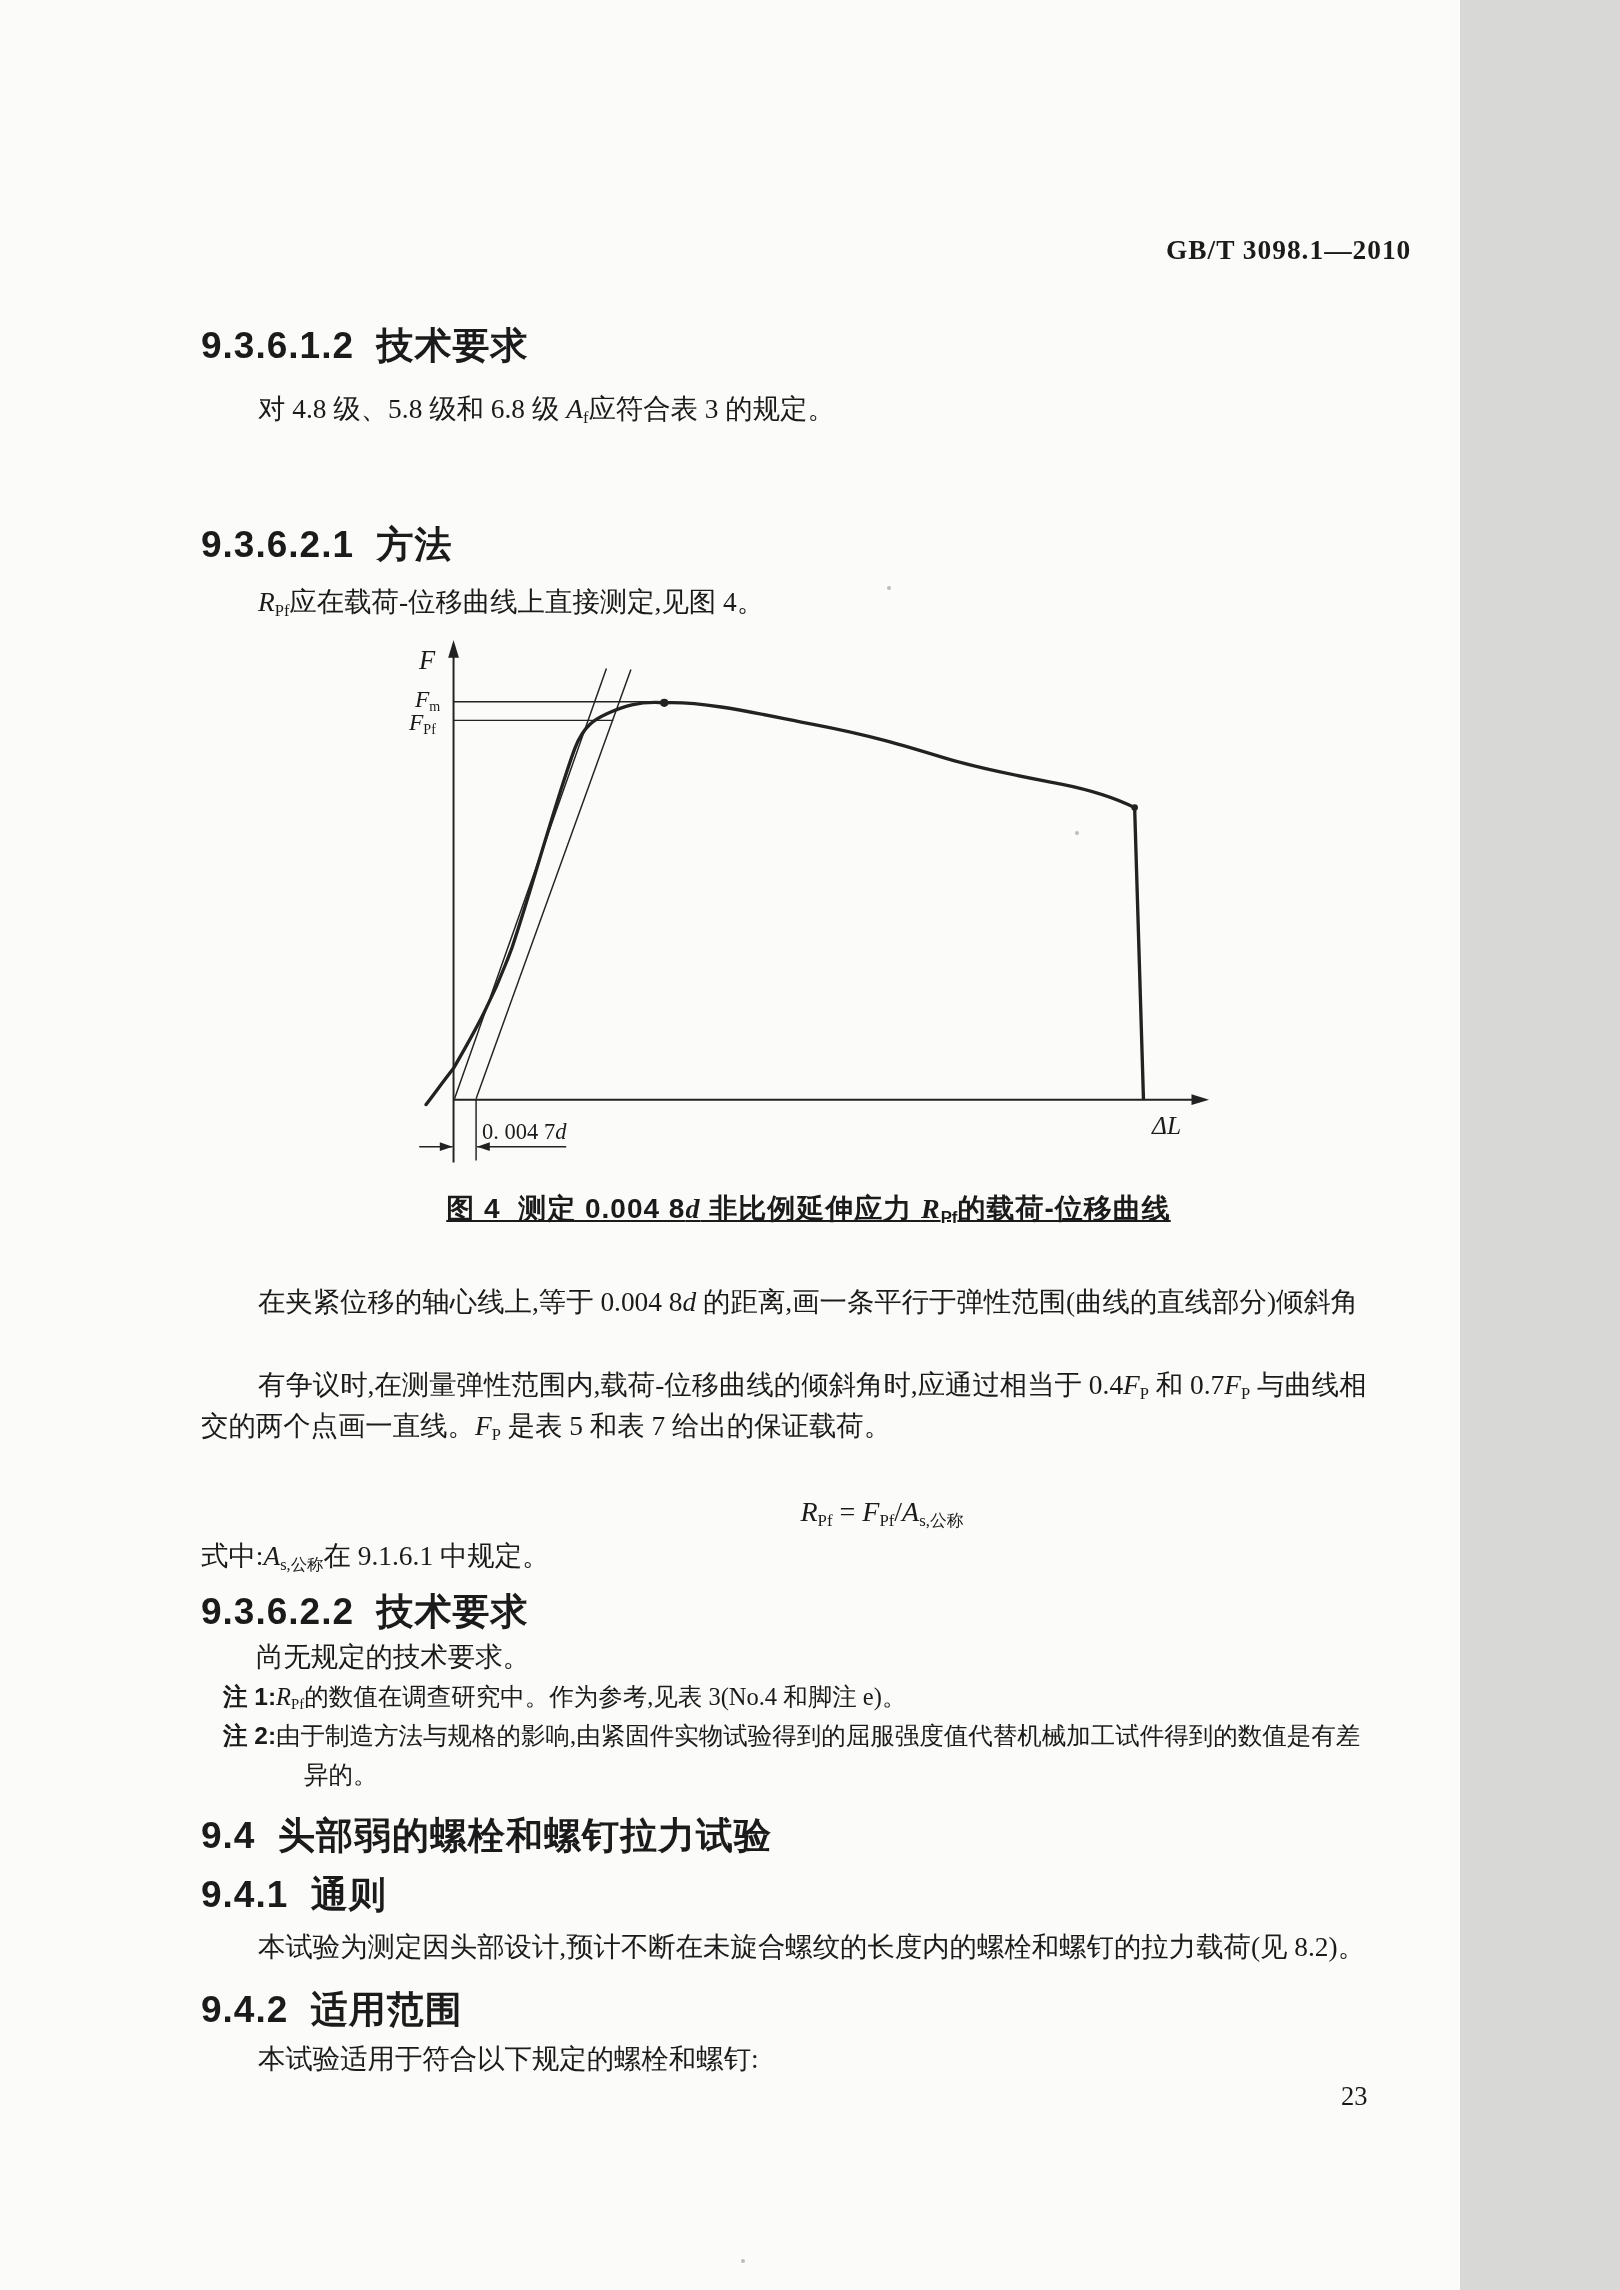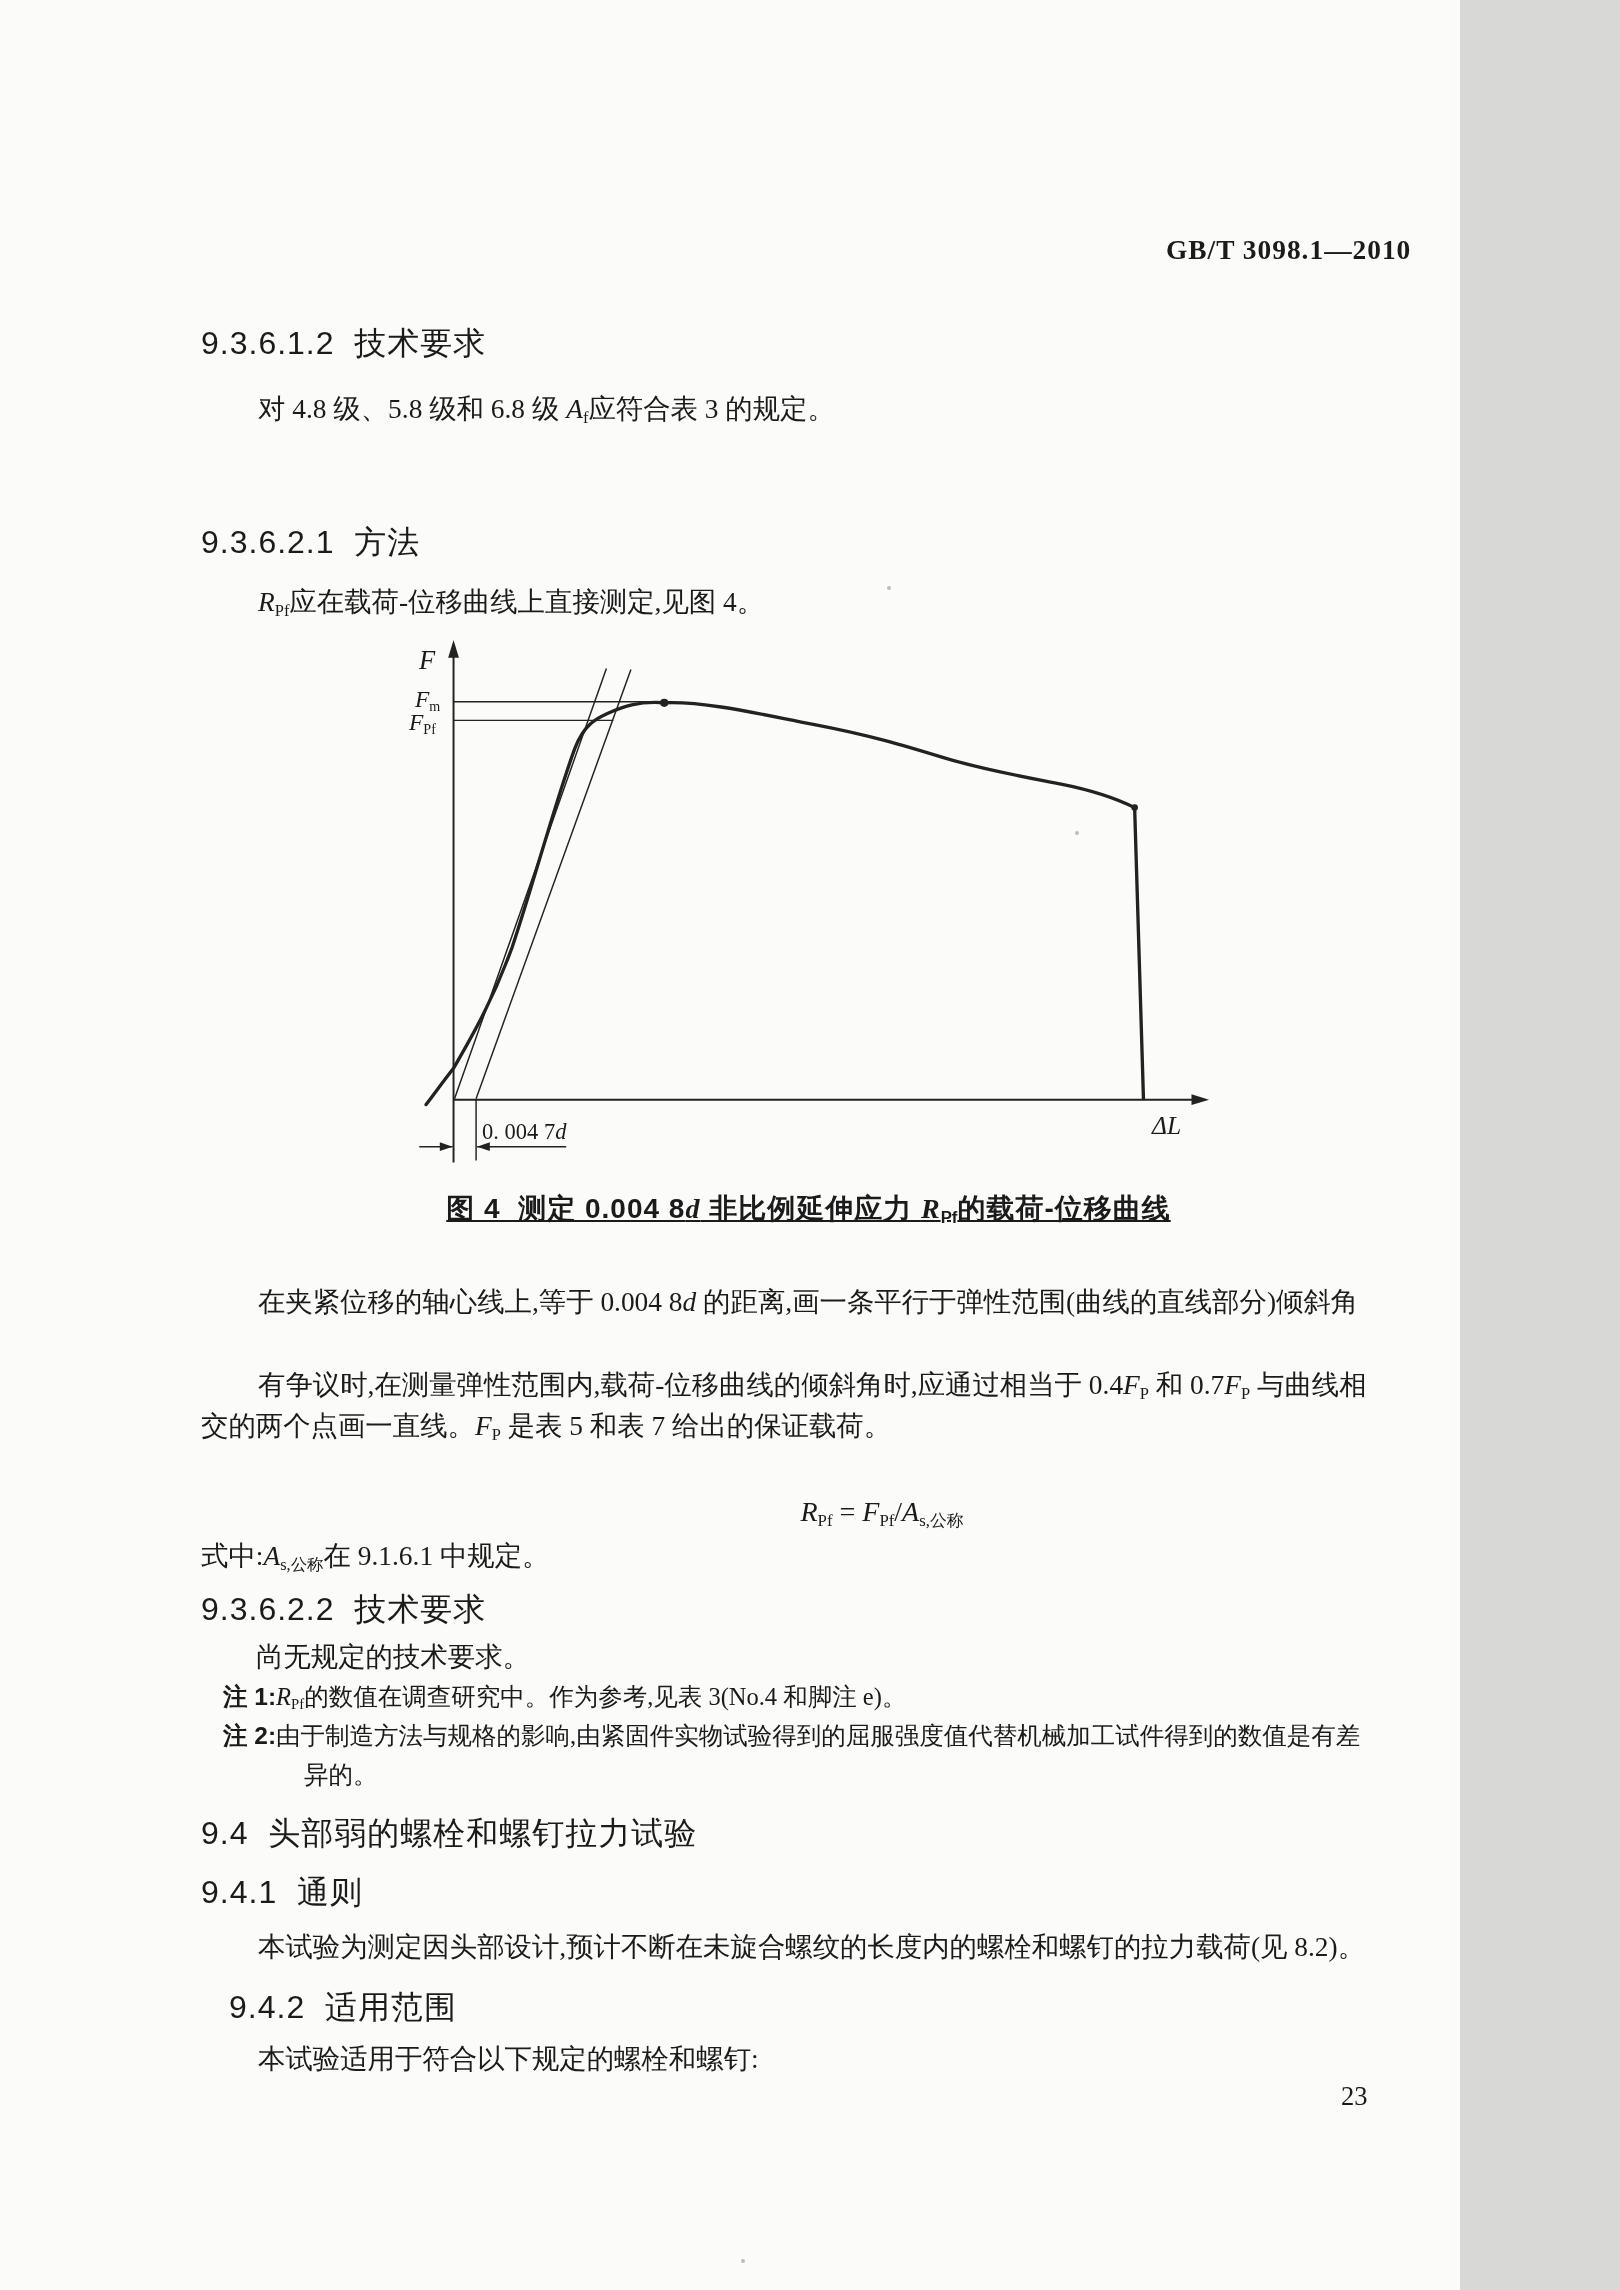--- a/index.html
+++ b/index.html
@@ -3,22 +3,22 @@
 <meta charset="utf-8">
 <style>
   html,body { margin:0; padding:0; background:#d8d8d6; }
   .page {
     position:relative; width:1460px; height:2291px;
     background:#fbfbf9; overflow:hidden;
     font-family:"Liberation Serif", serif; color:#1b1b1b;
   }
   .line { position:absolute; white-space:pre; font-size:27.4px; line-height:1.25; }
   .heading {
-    font-family:"Liberation Sans", sans-serif; font-weight:normal;
-    font-size:32px; letter-spacing:1px;
+    font-family:"Liberation Sans", sans-serif; font-weight:bold;
+    font-size:37px; letter-spacing:1px;
   }
   .doc-code {
     font-family:"Liberation Serif", serif; font-weight:bold;
     font-size:27.4px; letter-spacing:1px;
   }
   .note { font-size:24.5px; }
   .caption-line {
     position:absolute; text-align:center;
     font-family:"Liberation Sans", sans-serif; font-weight:bold;
     font-size:28px; letter-spacing:1px; white-space:pre;
@@ -114,21 +114,21 @@
   <div class="line heading" style="left:201px; top:1589px;"><span>9.3.6.2.2  技术要求</span></div>
   <div class="line" style="left:256px; top:1640px;"><span>尚无规定的技术要求。</span></div>
 
   <div class="line note" style="left:223px; top:1682px;"><span class="run-b">注 1:</span><span class="run-i">R</span><span class="run-sub">Pf</span><span>的数值在调查研究中。作为参考,见表 3(No.4 和脚注 e)。</span></div>
   <div class="line note" style="left:223px; top:1721px;"><span class="run-b">注 2:</span><span>由于制造方法与规格的影响,由紧固件实物试验得到的屈服强度值代替机械加工试件得到的数值是有差</span></div>
   <div class="line note" style="left:304px; top:1760px;"><span>异的。</span></div>
 
   <div class="line heading" style="left:201px; top:1813px;"><span>9.4  头部弱的螺栓和螺钉拉力试验</span></div>
   <div class="line heading" style="left:201px; top:1872px;"><span>9.4.1  通则</span></div>
   <div class="line" style="left:258px; top:1930px;"><span>本试验为测定因头部设计,预计不断在未旋合螺纹的长度内的螺栓和螺钉的拉力载荷(见 8.2)。</span></div>
-  <div class="line heading" style="left:201px; top:1987px;margin-left:28px;"><span>9.4.2  适用范围</span></div>
+  <div class="line heading" style="left:201px; top:1987px;"><span>9.4.2  适用范围</span></div>
   <div class="line" style="left:258px; top:2042px;"><span>本试验适用于符合以下规定的螺栓和螺钉:</span></div>
 
   <div class="line page-num" style="left:1341px; top:2080px;">23</div>
 
   <div class="speckle" style="left:887px;  top:586px;  width:3.9px; height:3.9px;"></div>
   <div class="speckle" style="left:1075px; top:831px;  width:3.9px; height:3.9px;"></div>
   <div class="speckle" style="left:1485px; top:1848px; width:4.9px; height:4.9px;"></div>
   <div class="speckle" style="left:741px;  top:2259px; width:3.9px; height:3.9px;"></div>
 
 </div>

